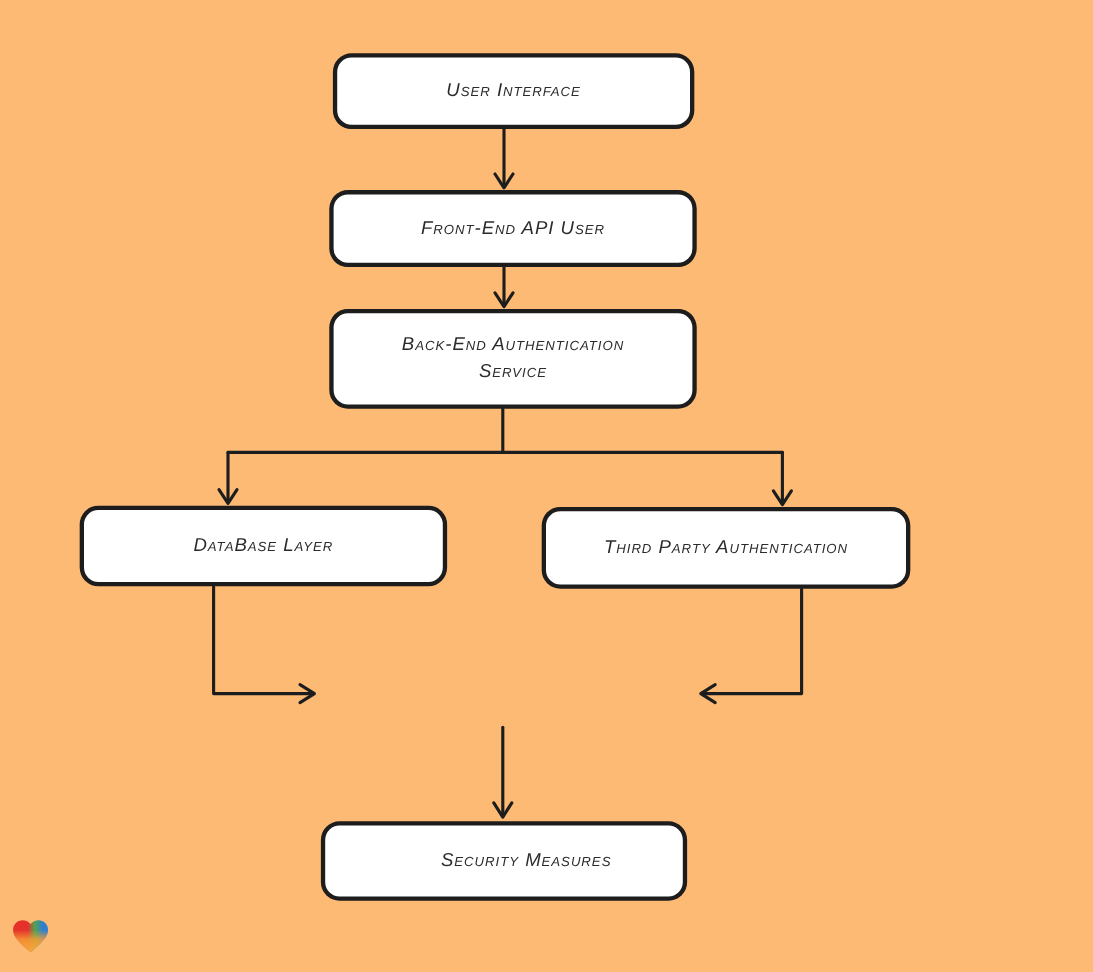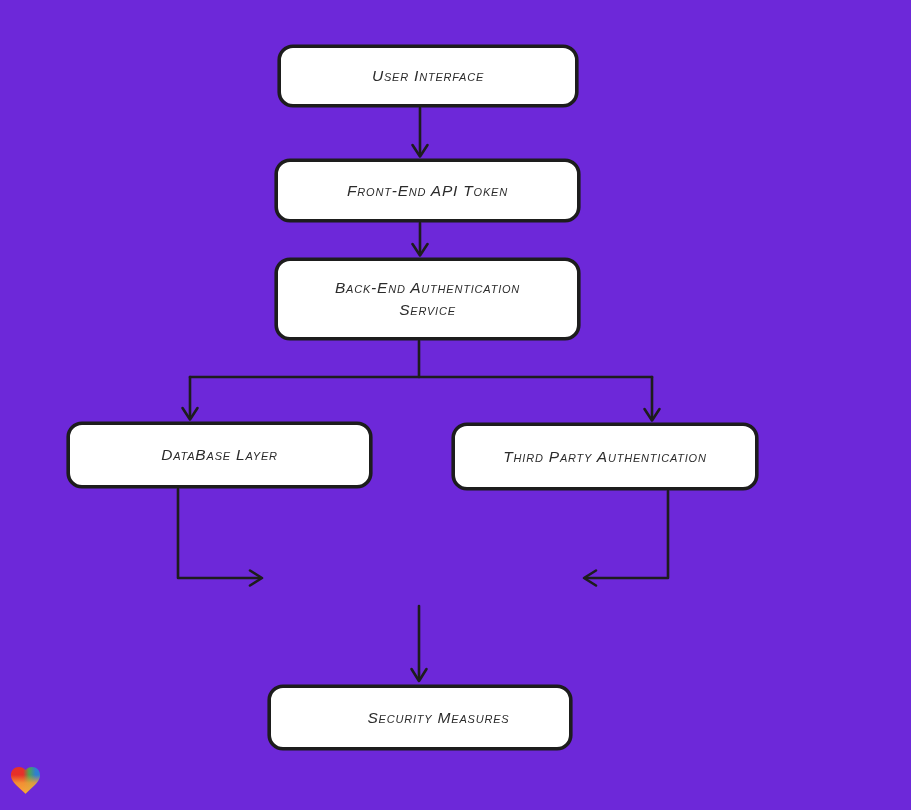--- a/index.html
+++ b/index.html
@@ -1,20 +1,20 @@
 <!DOCTYPE html>
 <html><head>
 <meta charset="utf-8">
 <style>
   html, body { margin: 0; padding: 0; background: #ffffff; }
   .canvas {
     position: relative;
     width: 911px;
     height: 810px;
-    background: #6d28d9;
+    background: #fdba74;
     font-family: "Liberation Sans", sans-serif;
     overflow: hidden;
   }
   .connector-layer {
     position: absolute;
     left: 0; top: 0;
     z-index: 1;
   }
   .connector-layer path {
     fill: none;
@@ -105,21 +105,21 @@
       <path d="M419 606 L419 678"></path>
       <path d="M411.5 669 L419 681 L426.5 669"></path>
     </g>
   </svg>
 
   <div class="node n-user-interface">
     <span class="node-label">User Interface</span>
   </div>
 
   <div class="node n-front-end-api">
-    <span class="node-label">Front-End API Token</span>
+    <span class="node-label">Front-End API User</span>
   </div>
 
   <div class="node n-back-end-auth">
     <span class="node-label">Back-End Authentication
 Service</span>
   </div>
 
   <div class="node n-database-layer">
     <span class="node-label">DataBase Layer</span>
   </div>

